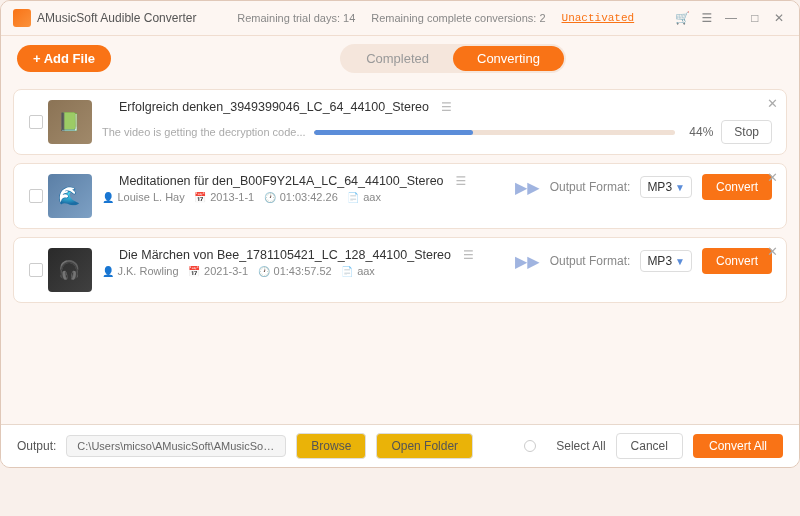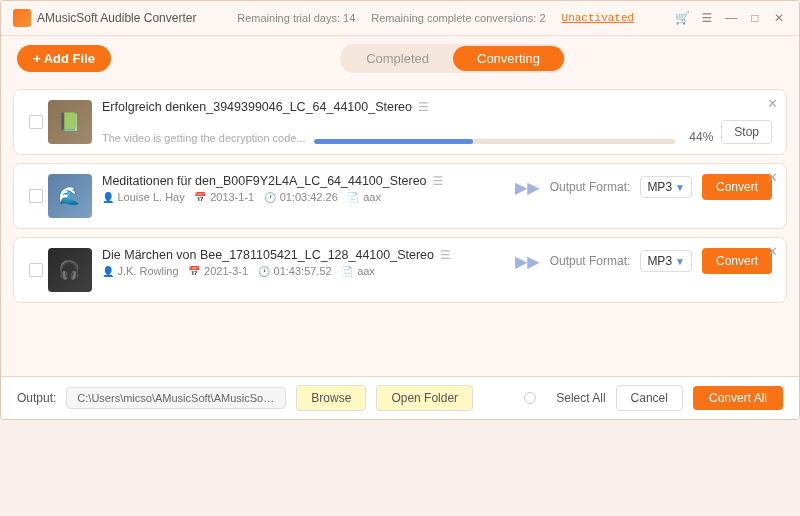--- a/index.html
+++ b/index.html
@@ -7,24 +7,24 @@
       font-family: -apple-system, BlinkMacSystemFont, 'Segoe UI', Arial, sans-serif;
       background: #f9f0eb;
       width: 800px;
       height: 516px;
       overflow: hidden;
       font-size: 12px;
     }
 
     .window {
       width: 800px;
-      height: 420px;
+      height: 468px;
       background: #fdf6f2;
       border: 1px solid #e0c8b8;
-      border-radius: 4px;
+      border-radius: 10px;
       display: flex;
       flex-direction: column;
       overflow: hidden;
     }
 
     
     .title-bar {
       background: #fdf6f2;
       padding: 8px 12px;
       display: flex;
@@ -201,22 +201,23 @@
     }
 
     .file-info {
       flex: 1;
       min-width: 0;
     }
 
     .file-name-row {
       display: flex;
       align-items: flex-start;
-      gap: 6px;
+      gap: 12px;
       margin-bottom: 3px;
+      margin-left: 17px;
     }
 
     .file-name {
       font-size: 12.5px;
       color: #333;
       font-weight: 500;
       white-space: nowrap;
       overflow: hidden;
       text-overflow: ellipsis;
     }
@@ -243,21 +244,21 @@
     }
 
     .meta-icon {
       font-size: 10px;
       color: #aaa;
     }
 
     
     .progress-area {
       display: flex;
-      align-items: flex-end;
+      align-items: center;
       gap: 8px;
       margin-top: 6px;
     }
 
     .progress-text {
       font-size: 11px;
       color: #aaa;
       flex-shrink: 0;
       min-width: 120px;
     }
@@ -370,21 +371,21 @@
       font-size: 11px;
       color: #666;
       min-width: 180px;
       max-width: 220px;
       white-space: nowrap;
       overflow: hidden;
       text-overflow: ellipsis;
     }
 
     .browse-btn, .open-folder-btn {
-      background: #fef9c3;
+      background: #eab308;
       border: 1px solid #ddd;
       border-radius: 4px;
       padding: 5px 14px;
       font-size: 12px;
       color: #555;
       cursor: pointer;
     }
 
     .select-all-wrapper {
       display: flex;

